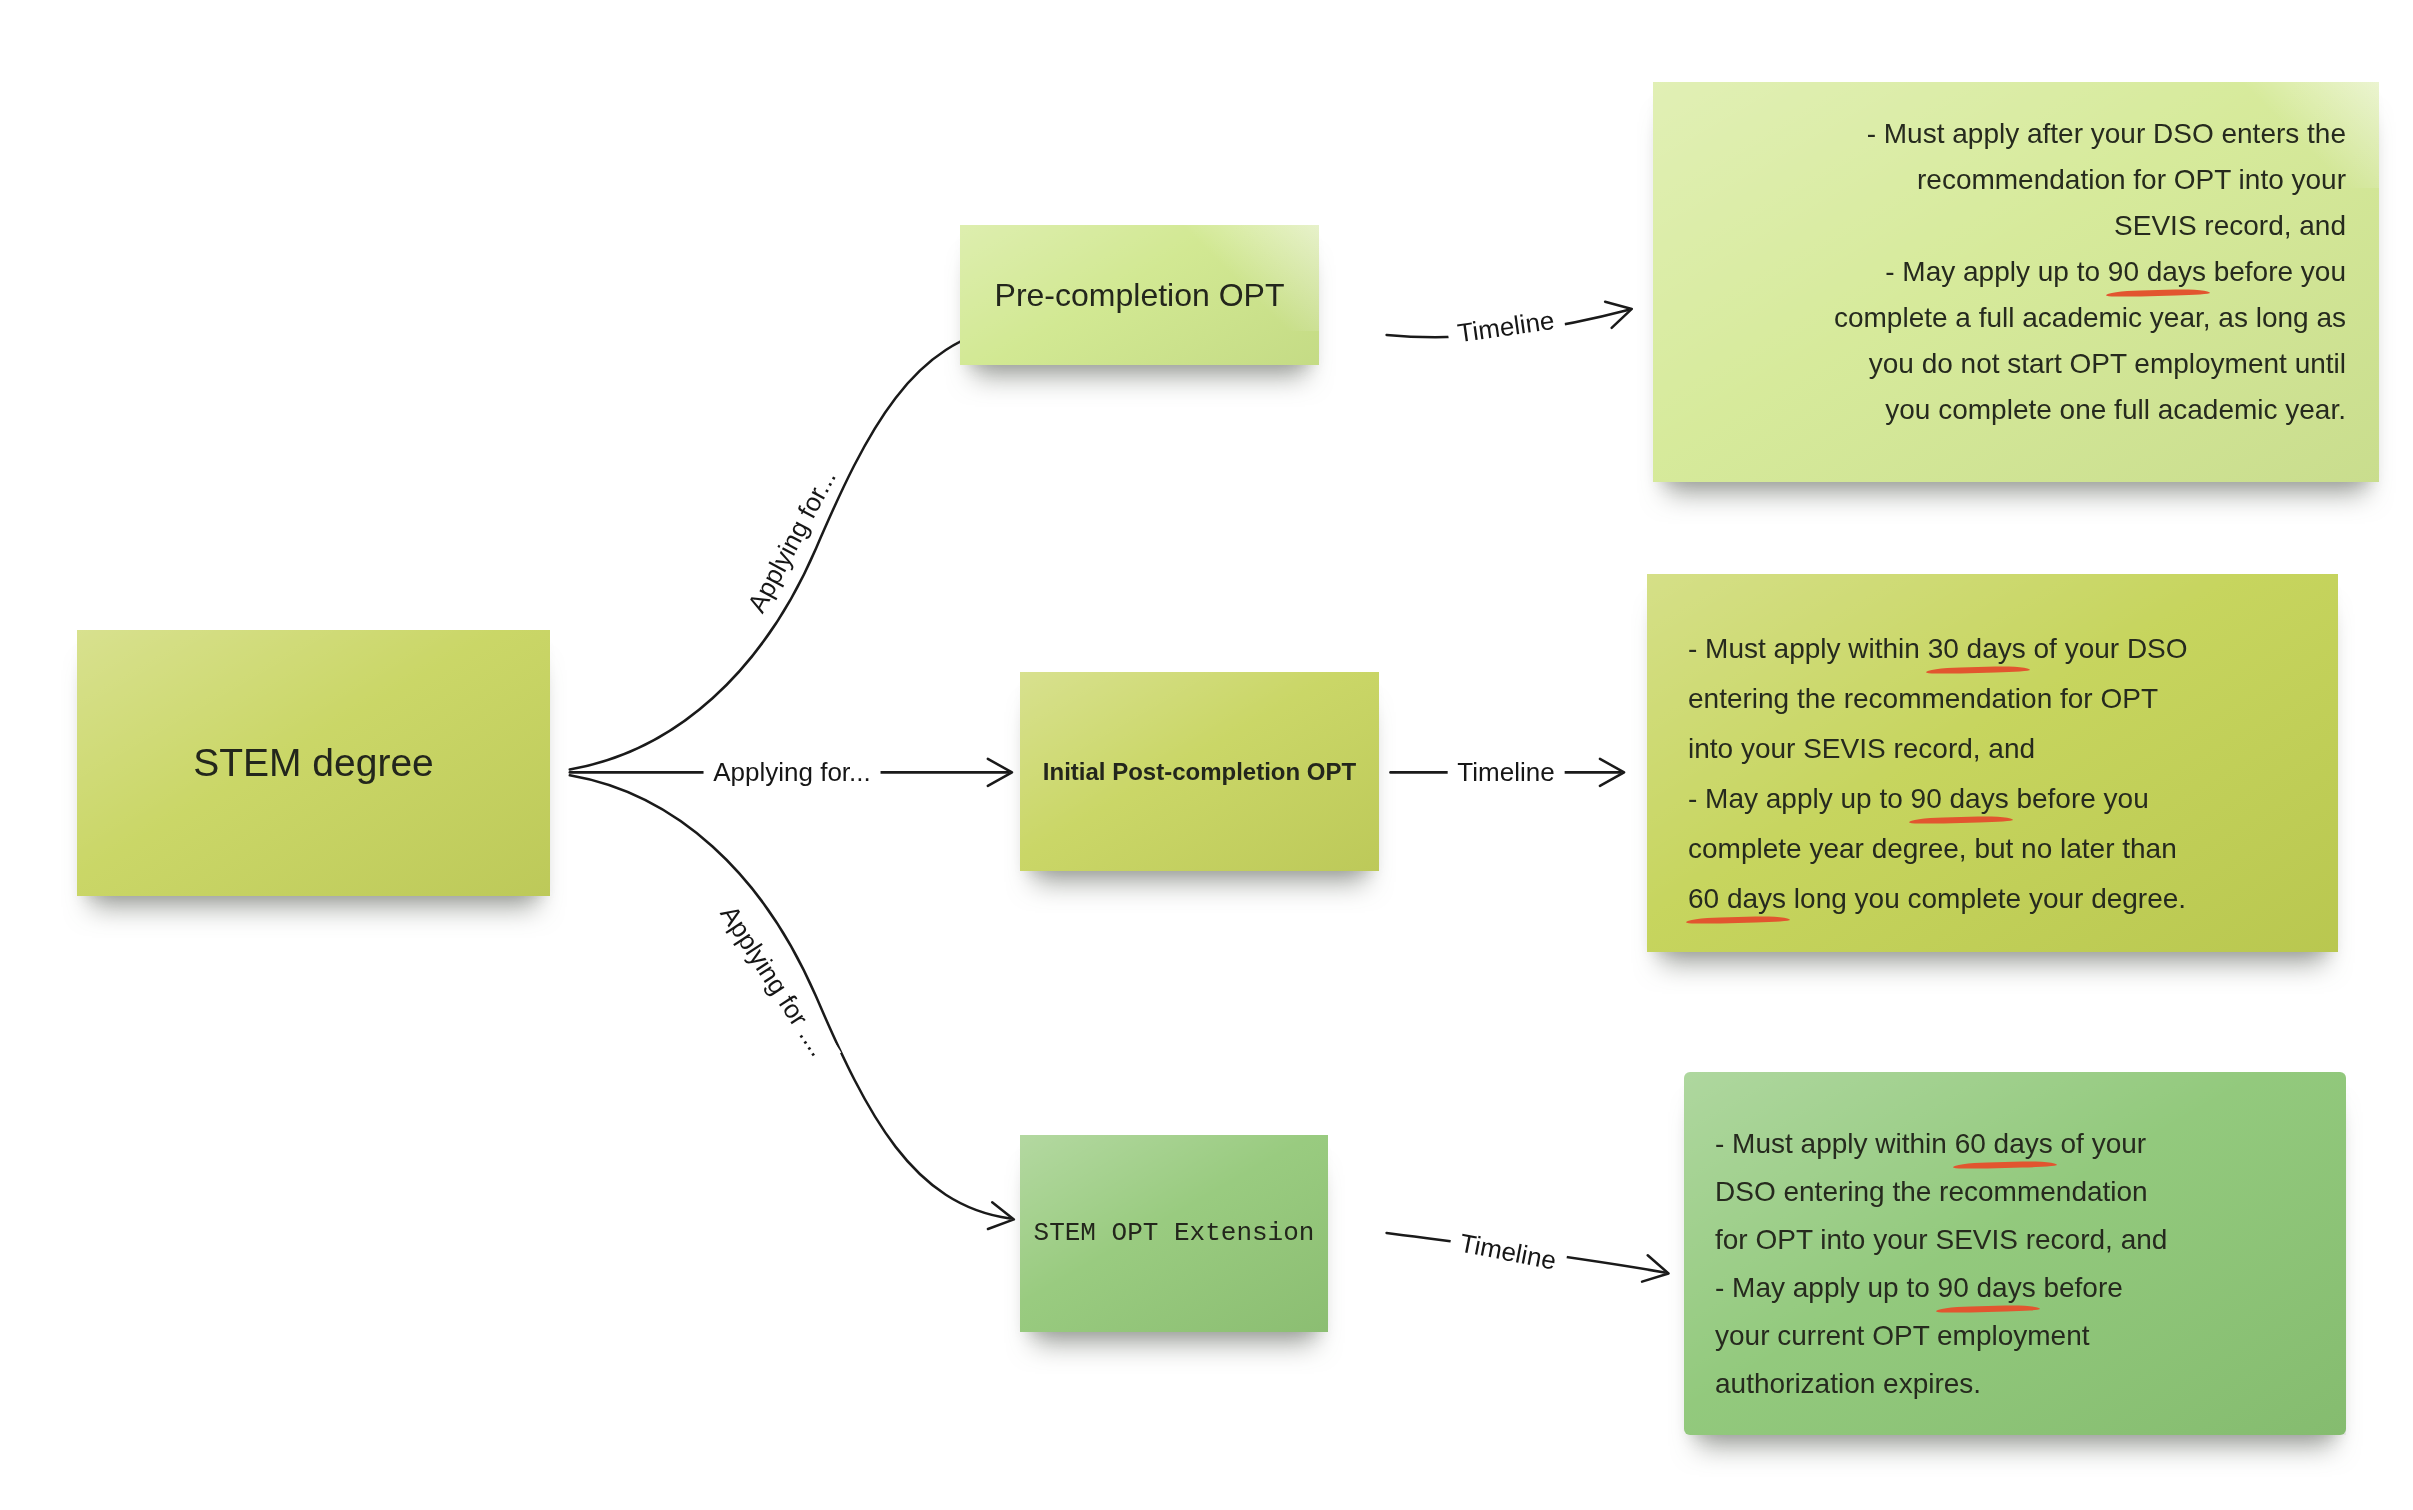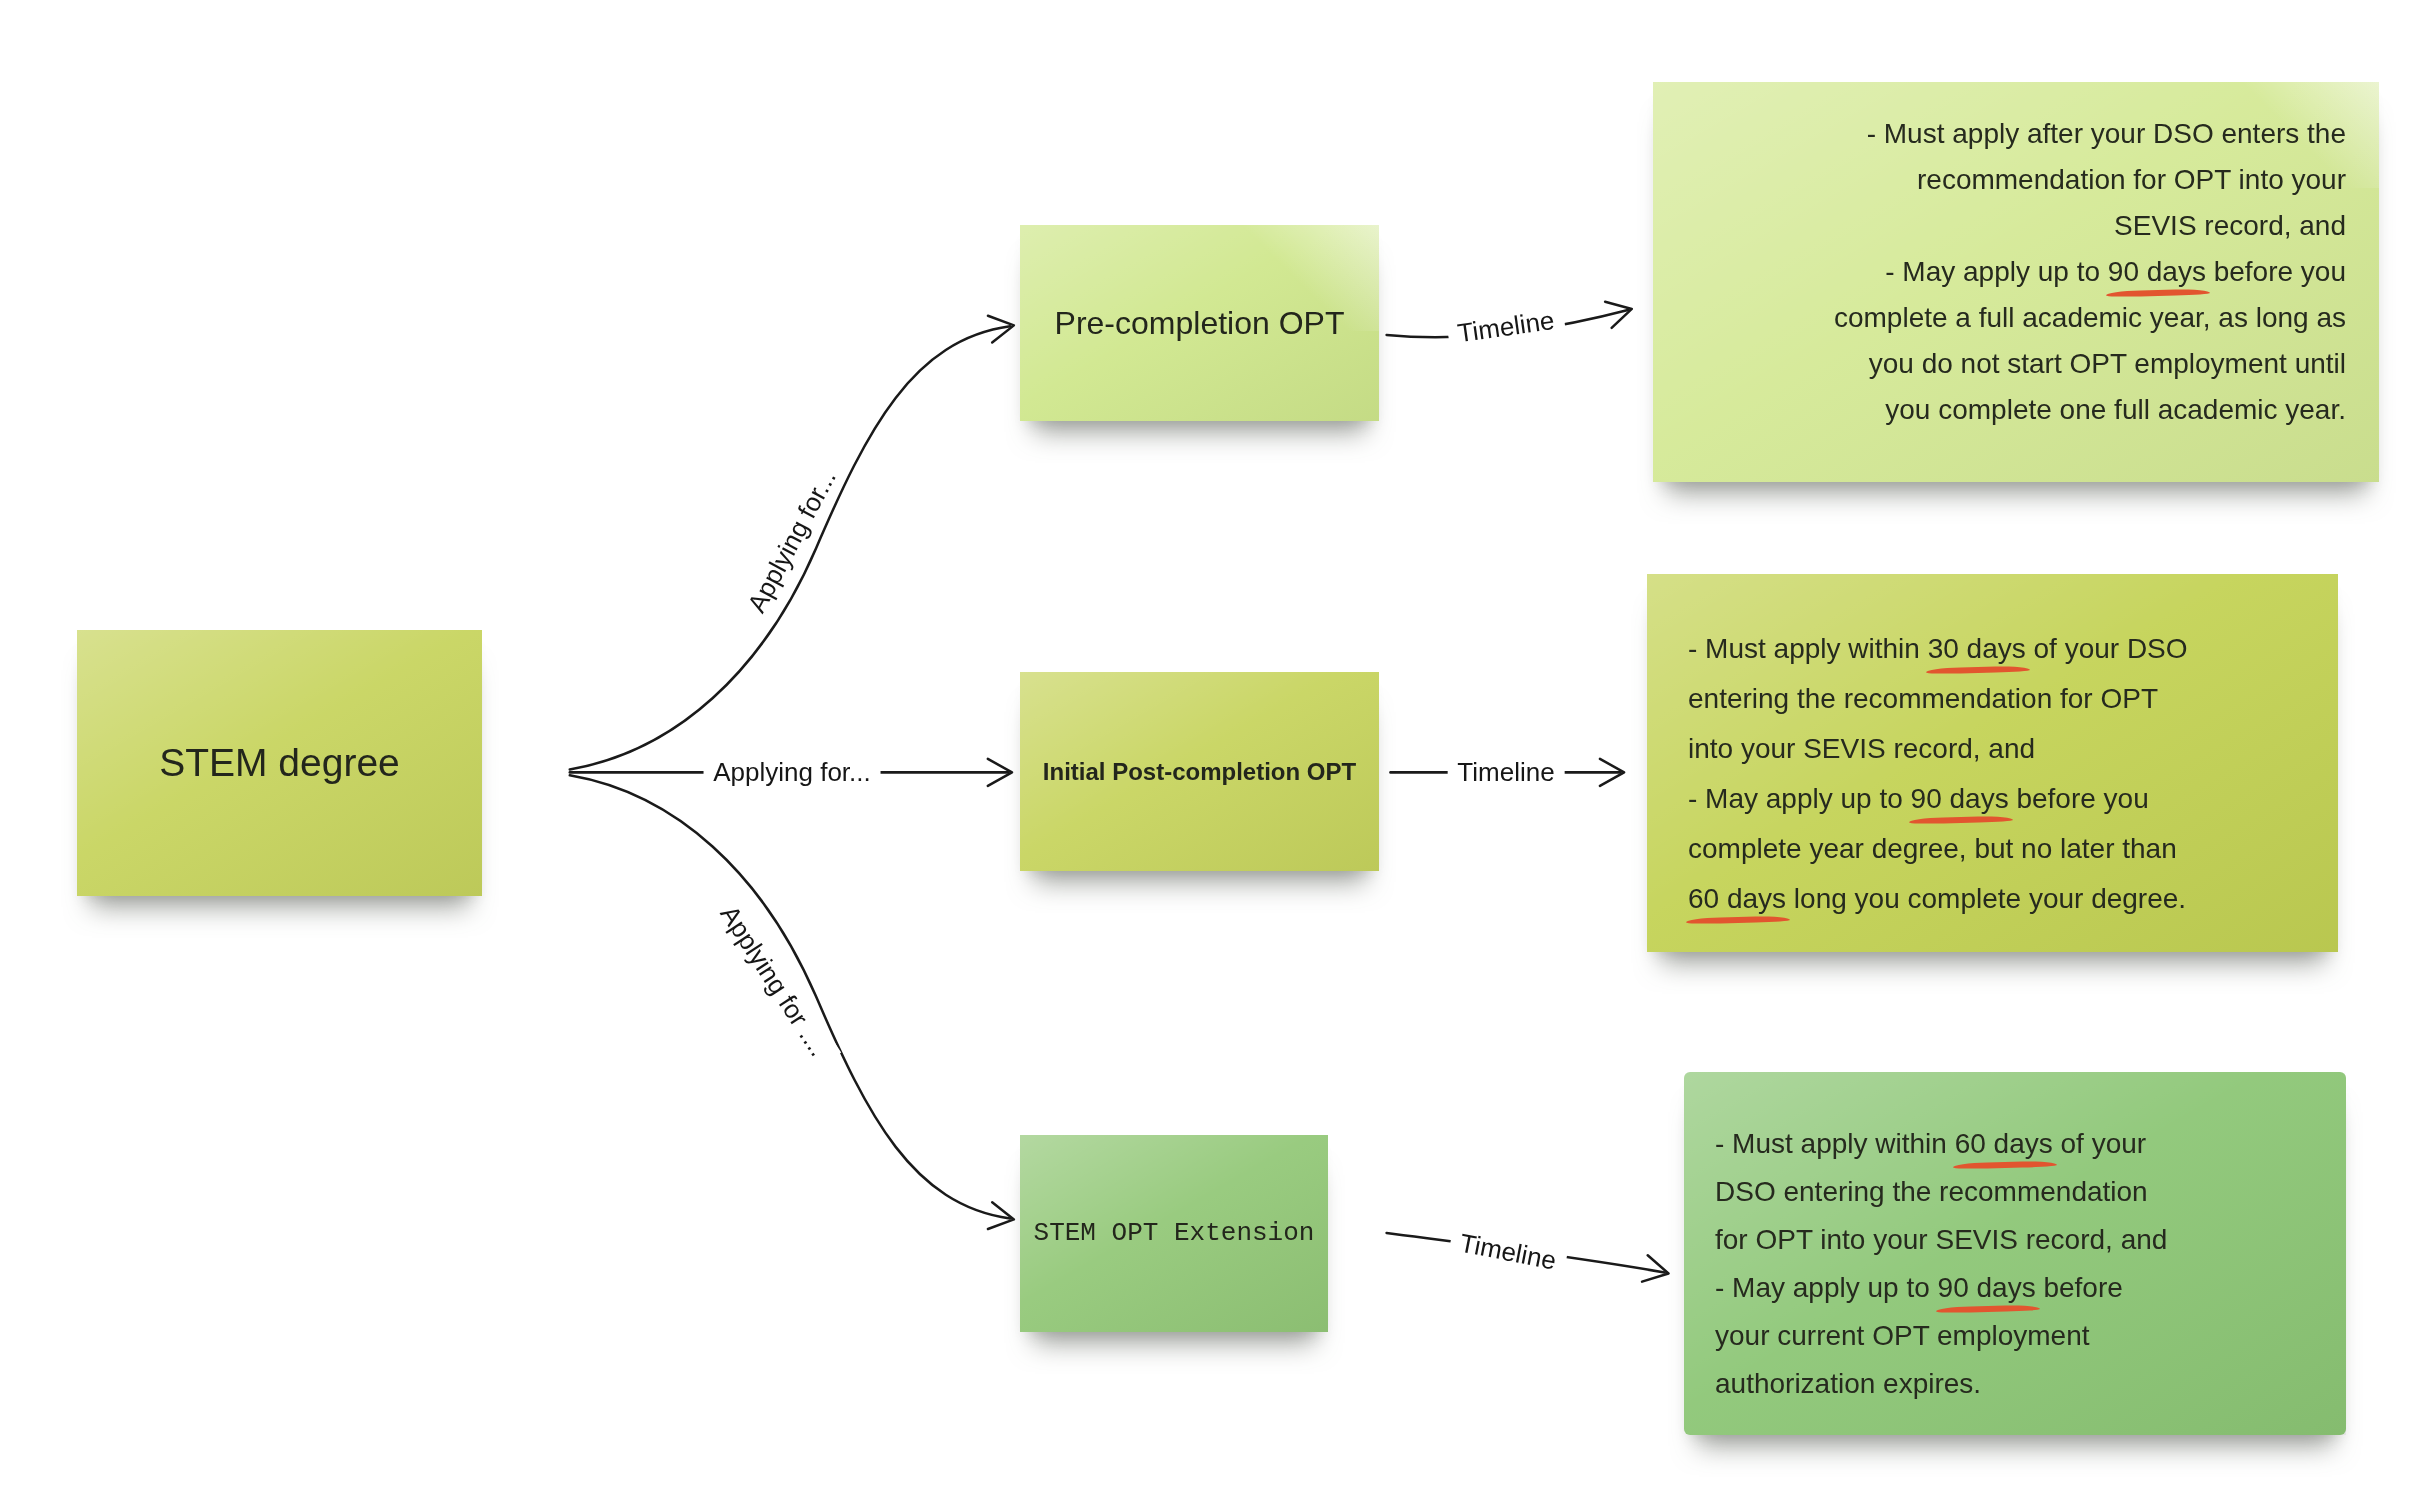--- a/index.html
+++ b/index.html
@@ -20,22 +20,22 @@
     display:flex;align-items:center;justify-content:center;
   }
   .note .sheen{
     position:absolute;inset:0;pointer-events:none;
     background:linear-gradient(150deg, rgba(255,255,255,.30) 0%, rgba(255,255,255,.06) 45%, rgba(0,0,0,.05) 100%);
   }
   .fold-tr::before{
     content:"";position:absolute;top:0;right:0;width:145px;height:106px;pointer-events:none;
     background:linear-gradient(225deg, rgba(255,255,255,.55) 0%, rgba(255,255,255,0) 55%);
   }
-  .note-stem       {left:77px;  top:630px;  width:405px; height:266px; background:#c7d45e;}
-  .note-pre        {left:1020px;top:225px;  width:359px; height:196px; background:#cfe78c;}
+  .note-stem       {left:77px;  top:630px;  width:473px; height:266px; background:#c7d45e;}
+  .note-pre        {left:960px;top:225px;  width:359px; height:140px; background:#cfe78c;}
   .note-initial    {left:1020px;top:672px;  width:359px; height:199px; background:#c7d45e;}
   .note-ext        {left:1020px;top:1135px; width:308px; height:197px; background:#93c878;font-family:Liberation Mono, monospace;}
   .note-big1       {left:1653px;top:82px;   width:726px; height:400px; background:#d4e995;text-align:right;}
   .note-big2       {left:1647px;top:574px;  width:691px; height:378px; background:#c3d254;}
   .note-big3       {left:1684px;top:1072px; width:662px; height:363px; background:#8cc675;border-radius:6px;}
 
   .note-title{position:relative;text-align:center;line-height:1.25;padding:0 13.5px;}
   .note-stem    .note-title{font-size:39px;}
   .note-pre     .note-title{font-size:32px;}
   .note-initial .note-title{font-size:24px;font-weight:bold;}

